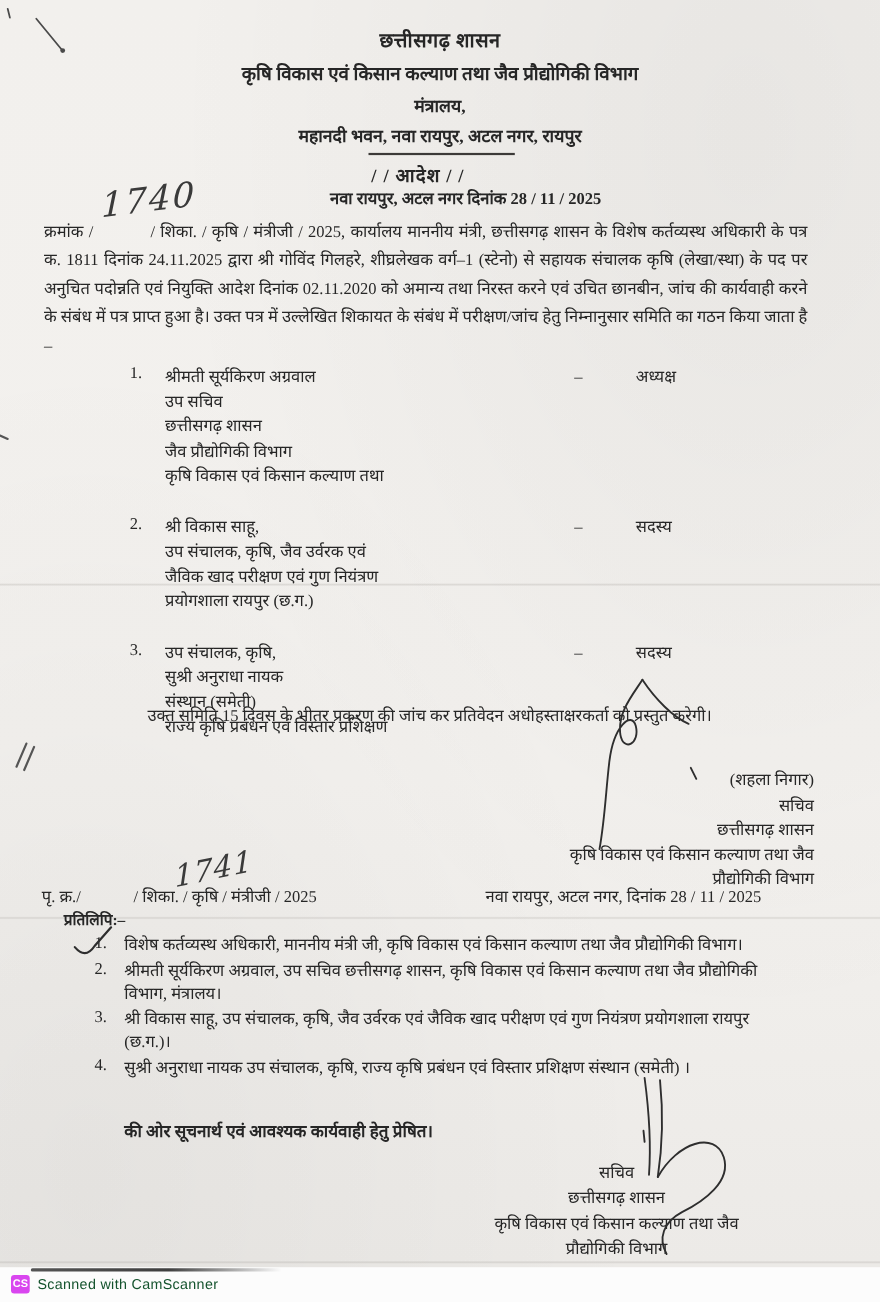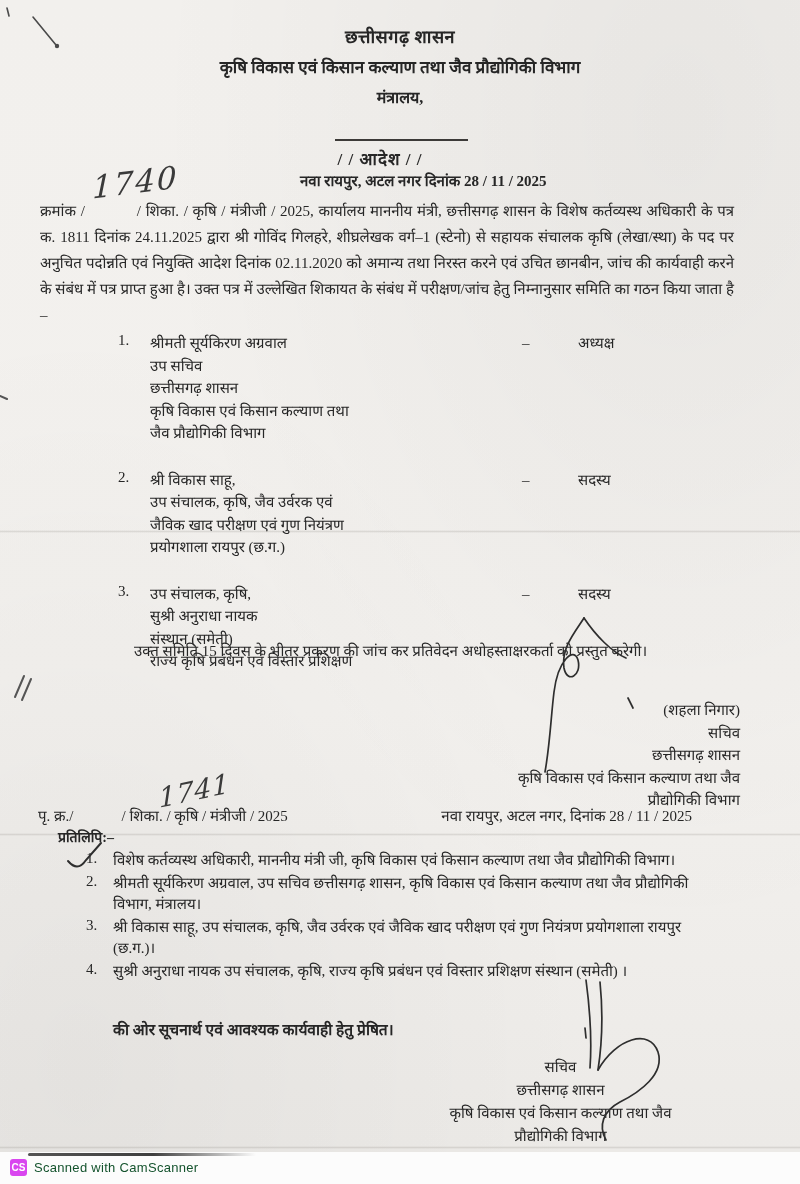--- a/index.html
+++ b/index.html
@@ -74,40 +74,41 @@
 
 <div class="paper"></div>
 <div class="crease" style="top:530px;"></div>
 <div class="crease" style="top:833px;"></div>
 <div class="crease" style="top:1146px;"></div>
 
 <div class="txt header-block">
   <div class="h1">छत्तीसगढ़ शासन</div>
   <div class="h2">कृषि विकास एवं किसान कल्याण तथा जैव प्रौद्योगिकी विभाग</div>
   <div class="h3">मंत्रालय,</div>
+  <div class="h4">महानदी भवन, नवा रायपुर, अटल नगर, रायपुर</div>
 </div>
 
 <div class="order-rule"></div>
 <div class="txt order-title">/ / आदेश  / /</div>
 <div class="txt dateline-top">नवा रायपुर, अटल नगर दिनांक  28 / 11 / 2025</div>
 
 <div class="hand hand-1740">1740</div>
 <div class="hand hand-1741">1741</div>
 
 <div class="txt intro"><span>क्रमांक /</span><span style="display:inline-block;width:52px;"></span><span>/ शिका. / कृषि / मंत्रीजी / 2025, कार्यालय माननीय मंत्री, छत्तीसगढ़ शासन के विशेष कर्तव्यस्थ अधिकारी के पत्र क. 1811 दिनांक 24.11.2025 द्वारा श्री गोविंद गिलहरे, शीघ्रलेखक वर्ग–1 (स्टेनो) से सहायक संचालक कृषि (लेखा/स्था) के पद पर अनुचित पदोन्नति एवं नियुक्ति आदेश दिनांक 02.11.2020 को अमान्य तथा निरस्त करने एवं उचित छानबीन, जांच की कार्यवाही करने के संबंध में पत्र प्राप्त हुआ है। उक्त पत्र में उल्लेखित शिकायत के संबंध में परीक्षण/जांच हेतु निम्नानुसार समिति का गठन किया जाता है –</span></div>
 
 <div class="committee">
   <div class="c-item">
     <div class="c-num">1.</div>
     <div class="c-main">
       <div class="bold-name">श्रीमती सूर्यकिरण अग्रवाल</div>
       <div>उप सचिव</div>
       <div>छत्तीसगढ़ शासन</div>
+      <div>जैव प्रौद्योगिकी विभाग</div>
       <div>कृषि विकास एवं किसान कल्याण तथा</div>
-      <div>जैव प्रौद्योगिकी विभाग</div>
     </div>
     <div class="c-dash">–</div>
     <div class="c-role">अध्यक्ष</div>
   </div>
   <div class="c-item">
     <div class="c-num">2.</div>
     <div class="c-main">
       <div>श्री विकास साहू,</div>
       <div>उप संचालक, कृषि, जैव उर्वरक एवं</div>
       <div>जैविक खाद परीक्षण एवं गुण नियंत्रण</div>

